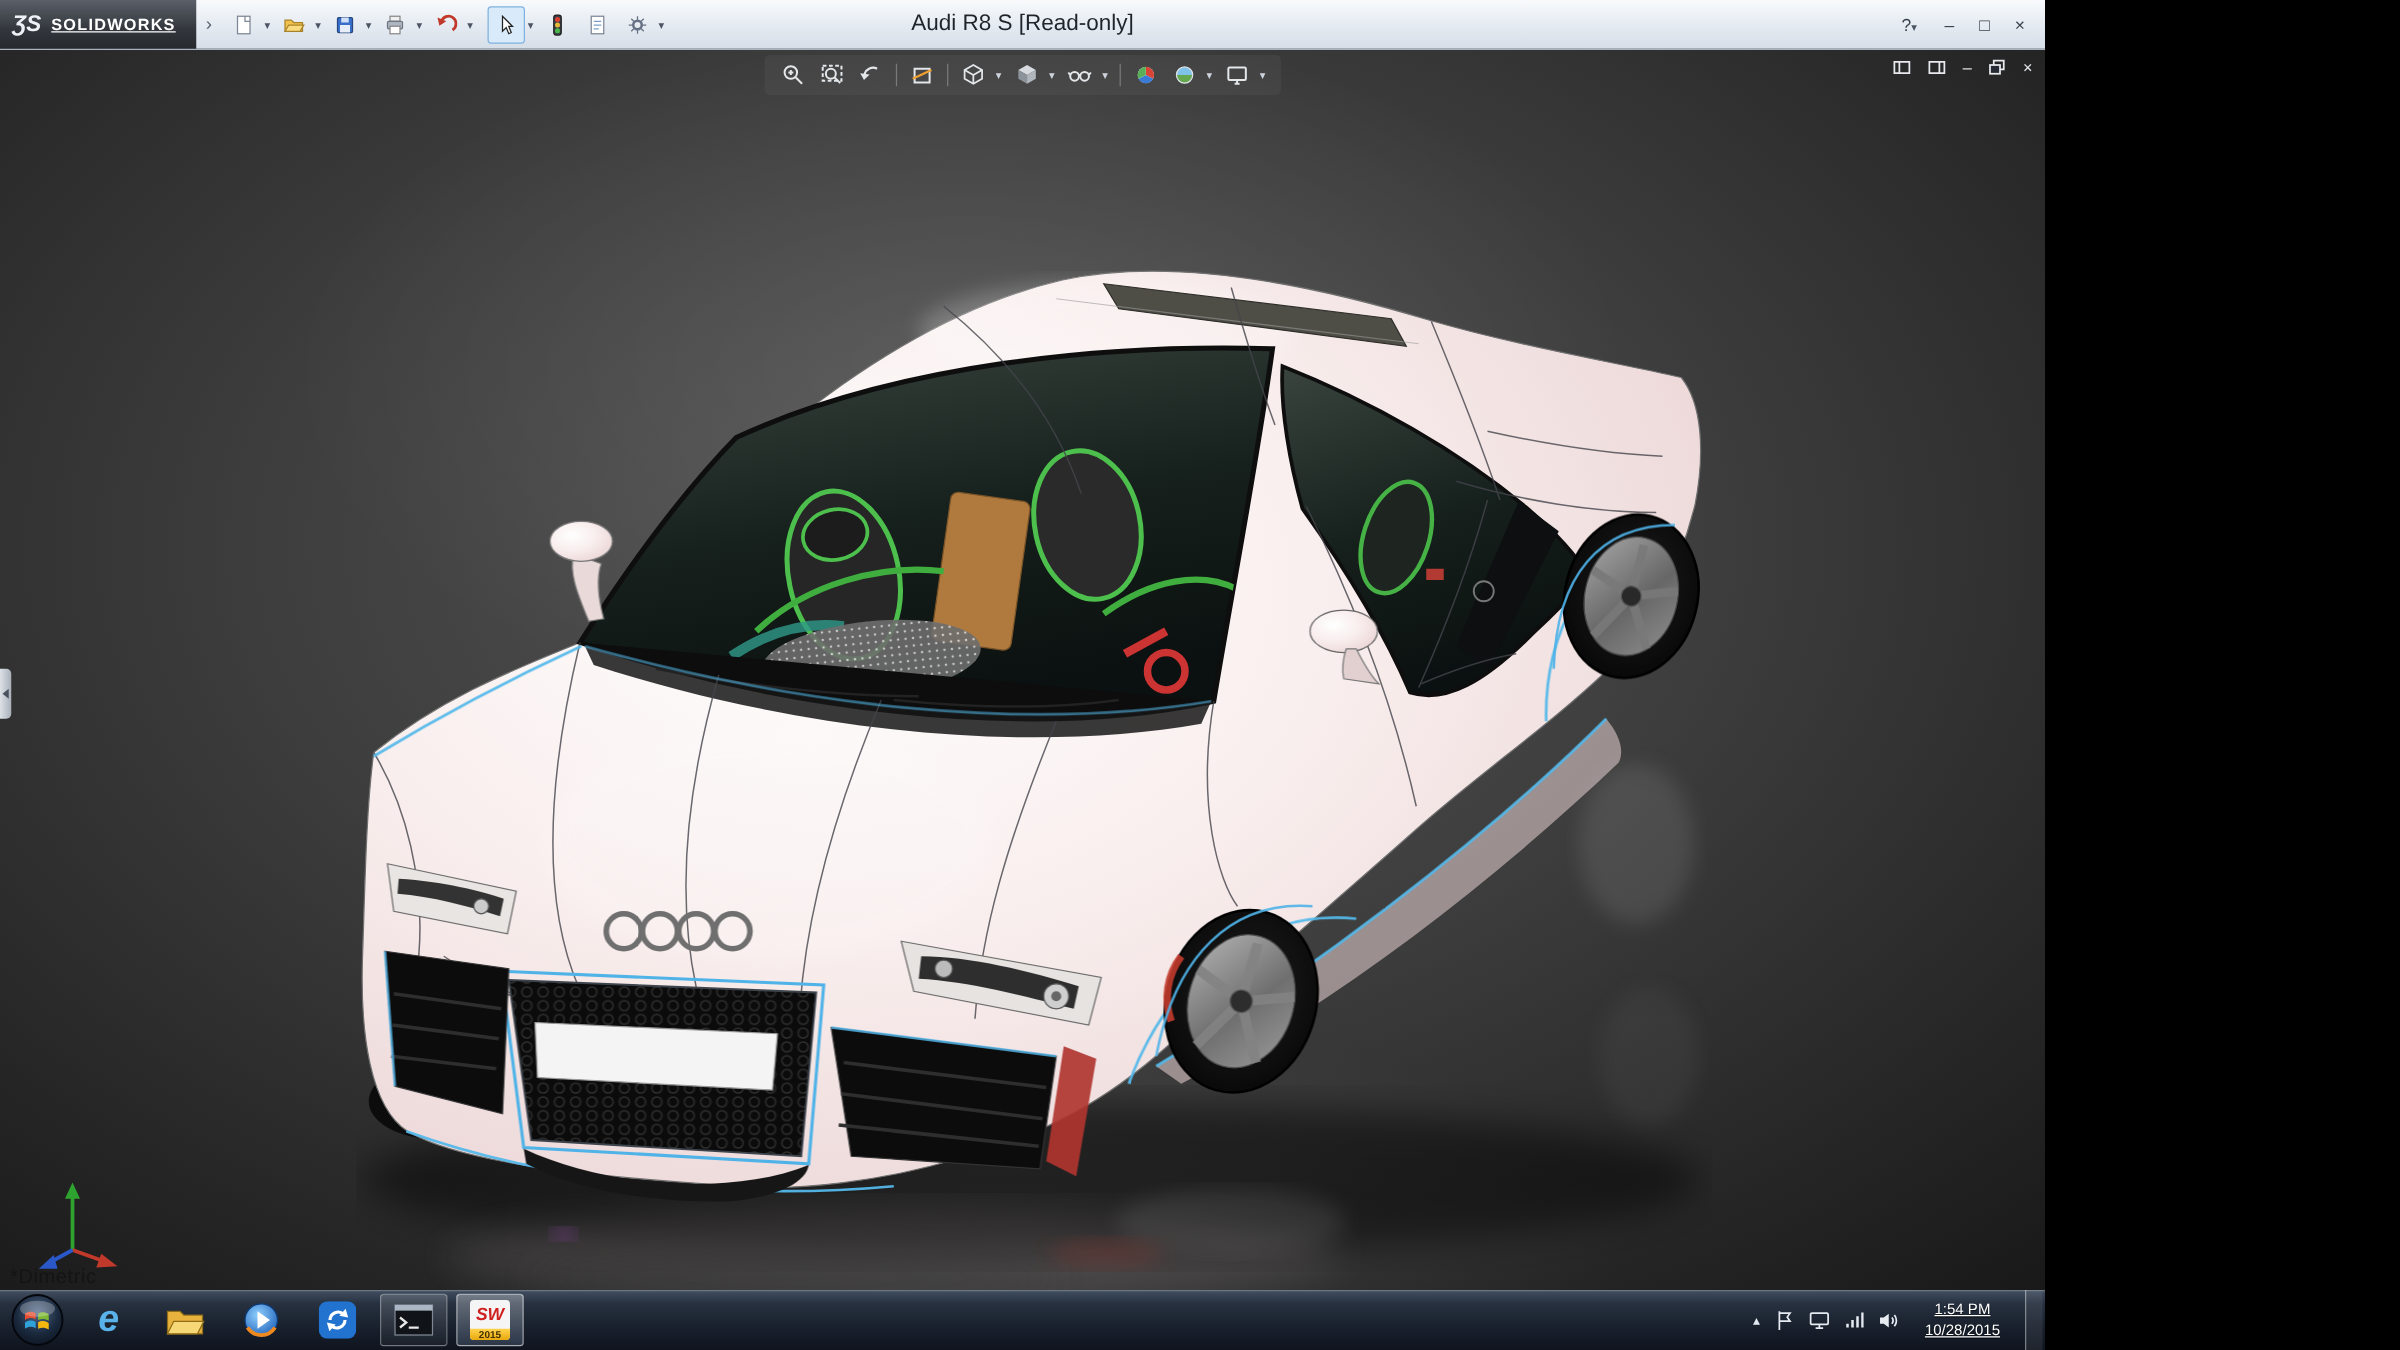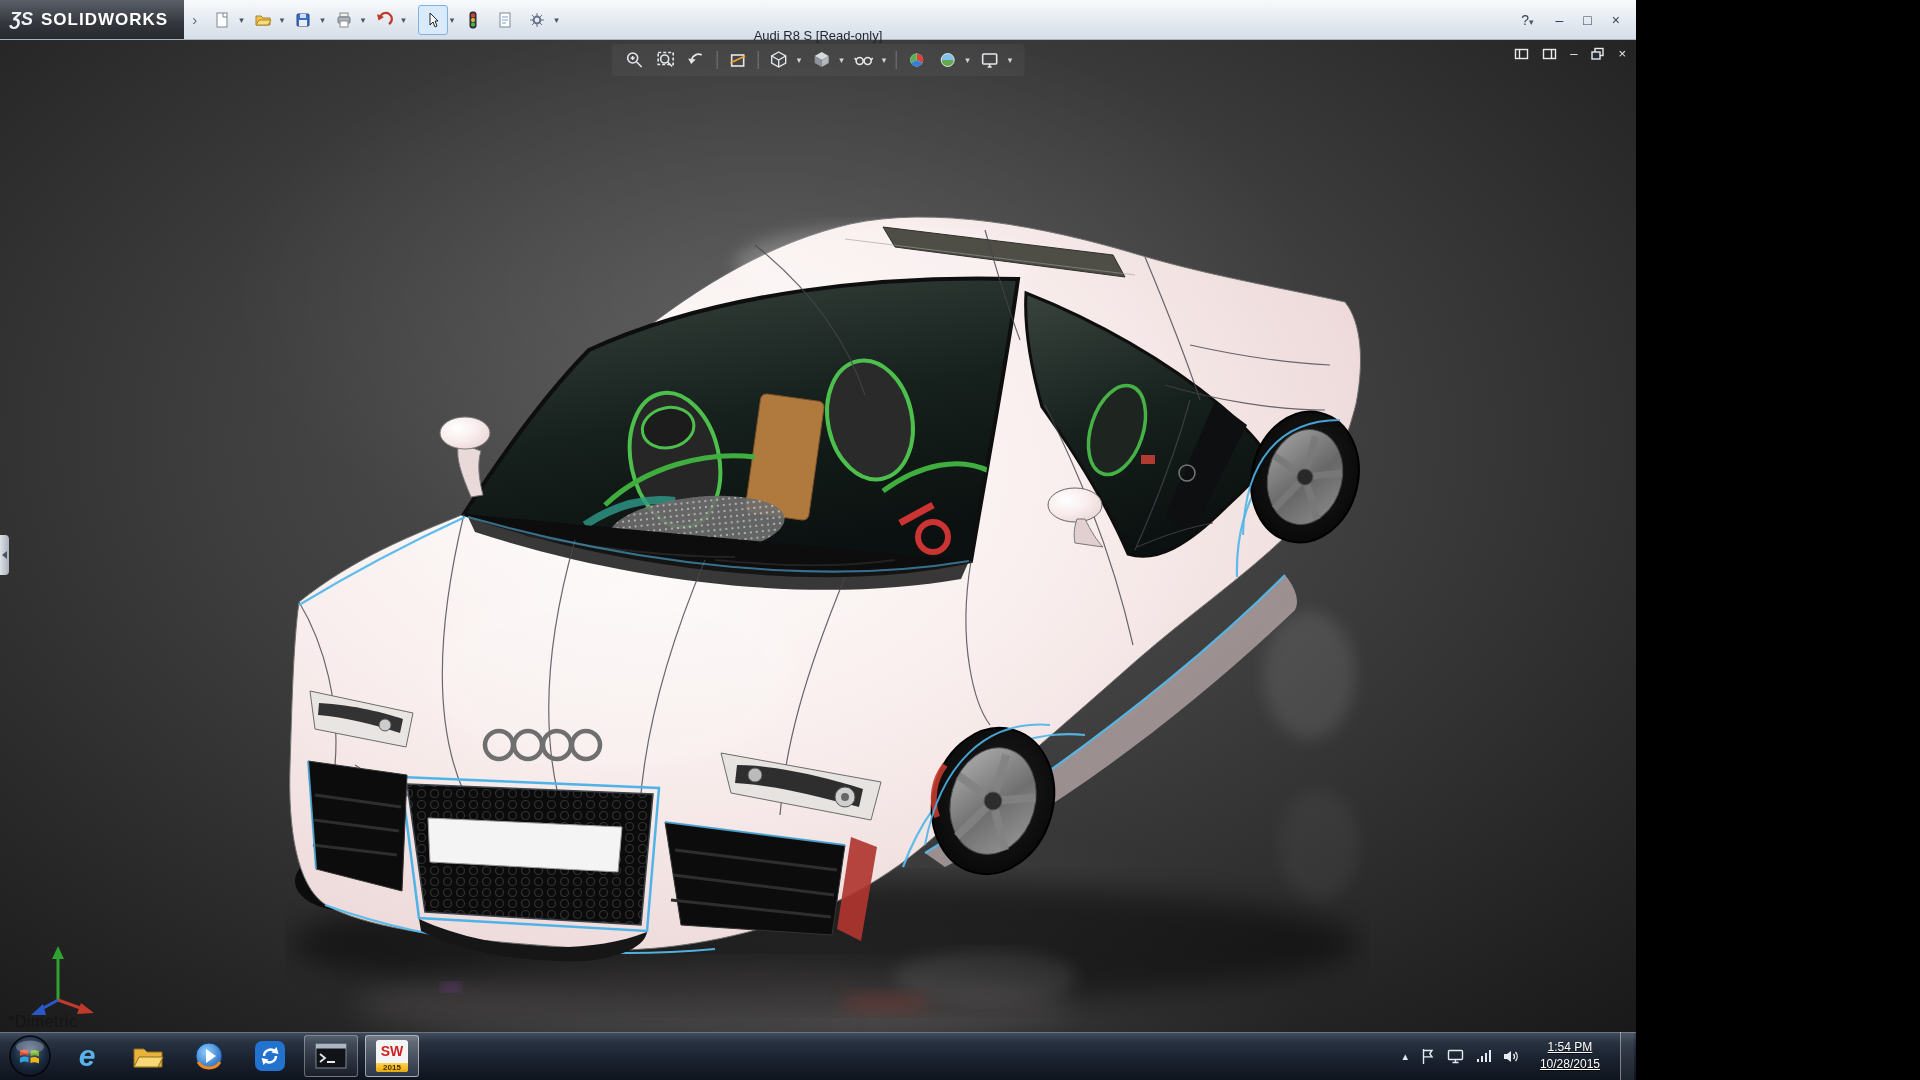--- a/index.html
+++ b/index.html
@@ -7,29 +7,29 @@
        font-family:"Liberation Sans", sans-serif;-webkit-font-smoothing:antialiased;}
   .screen{position:relative;width:1636px;height:1080px;}
 
   
   .titlebar{position:absolute;top:0;left:0;right:0;height:39px;
     background:linear-gradient(#f8fafc,#e4eaf1 55%,#d6dee8);
     border-bottom:1px solid #a9b3c0;display:flex;align-items:center;z-index:30;}
   .brand{height:100%;display:flex;align-items:center;gap:8px;padding:0 16px 0 10px;
     background:linear-gradient(#5a5f68,#33373d 60%,#26292e);color:#fff;}
   .dassault{font-weight:bold;font-style:italic;font-size:18px;color:#eef2f6;}
-  .brandtext{font-weight:bold;letter-spacing:1px;font-size:17px;}
+  .brandtext{font-weight:bold;letter-spacing:1px;font-size:13px;text-decoration:underline;}
   .menu-chevron{color:#5a6472;padding:0 10px 0 8px;font-size:15px;cursor:default;}
   .tgroup{display:flex;align-items:center;gap:2px;margin-right:10px;}
   .tbtn{width:30px;height:30px;display:flex;align-items:center;justify-content:center;
     border:1px solid transparent;border-radius:3px;background:transparent;padding:0;}
   .tbtn.active{background:#d9ebfb;border-color:#7fb2e0;}
   .dd{font-size:9px;color:#4c5564;margin:0 2px 0 0;}
-  .apptitle{position:absolute;left:50%;top:28px;transform:translateX(-50%);
-    font-size:13px;color:#1f242b;}
+  .apptitle{position:absolute;left:50%;top:8px;transform:translateX(-50%);
+    font-size:18px;color:#1f242b;}
   .wincontrols{margin-left:auto;display:flex;align-items:center;gap:20px;
     padding-right:16px;color:#3a4350;font-size:14px;}
   .wincontrols span{cursor:default;}
 
   
   .viewport{position:absolute;top:39px;left:0;right:0;bottom:48px;overflow:hidden;
     background:
       radial-gradient(900px 480px at 47% 26%, rgba(255,255,255,.09), transparent 60%),
       radial-gradient(700px 260px at 50% 96%, rgba(160,160,160,.14), transparent 70%),
       radial-gradient(1500px 950px at 48% 40%, #565656 0%, #3e3e3e 38%, #242424 70%, #0d0d0d 100%);}
@@ -66,21 +66,21 @@
   .taskicons{display:flex;align-items:center;gap:7px;}
   .taskbtn{width:52px;height:40px;display:flex;align-items:center;justify-content:center;
     border-radius:3px;border:1px solid transparent;position:relative;}
   .taskbtn.running{border-color:rgba(255,255,255,.32);
     background:linear-gradient(rgba(255,255,255,.15),rgba(255,255,255,.04));}
   .taskbtn.active{border-color:rgba(255,255,255,.5);
     background:linear-gradient(rgba(255,255,255,.30),rgba(140,170,210,.22));}
   .ie-e{font-size:30px;font-weight:bold;font-style:italic;color:#5ab2ea;line-height:1;}
   .swicon{width:32px;height:32px;background:#f5f5f5;border-radius:3px;overflow:hidden;
     display:flex;flex-direction:column;align-items:center;justify-content:space-between;}
-  .swletters{font-size:14px;font-weight:bold;color:#cf1f1f;margin-top:3px;}
+  .swletters{font-size:14px;font-weight:bold;font-style:italic;color:#cf1f1f;margin-top:3px;}
   .swyear{width:100%;text-align:center;font-size:8px;font-weight:bold;color:#402f00;
     background:linear-gradient(#ffd34d,#e8a80c);}
   .tray{margin-left:auto;display:flex;align-items:center;gap:12px;padding-right:2px;height:100%;}
   .tray-chev{color:#e2e8f0;font-size:11px;}
   .clock{text-align:center;color:#fff;font-size:12px;line-height:1.4;padding:0 8px;
     text-shadow:0 1px 1px rgba(0,0,0,.7);text-decoration:underline;}
   .showdesktop{width:13px;height:100%;border-left:1px solid rgba(255,255,255,.4);
     background:rgba(255,255,255,.07);}
 </style>
 </head>

